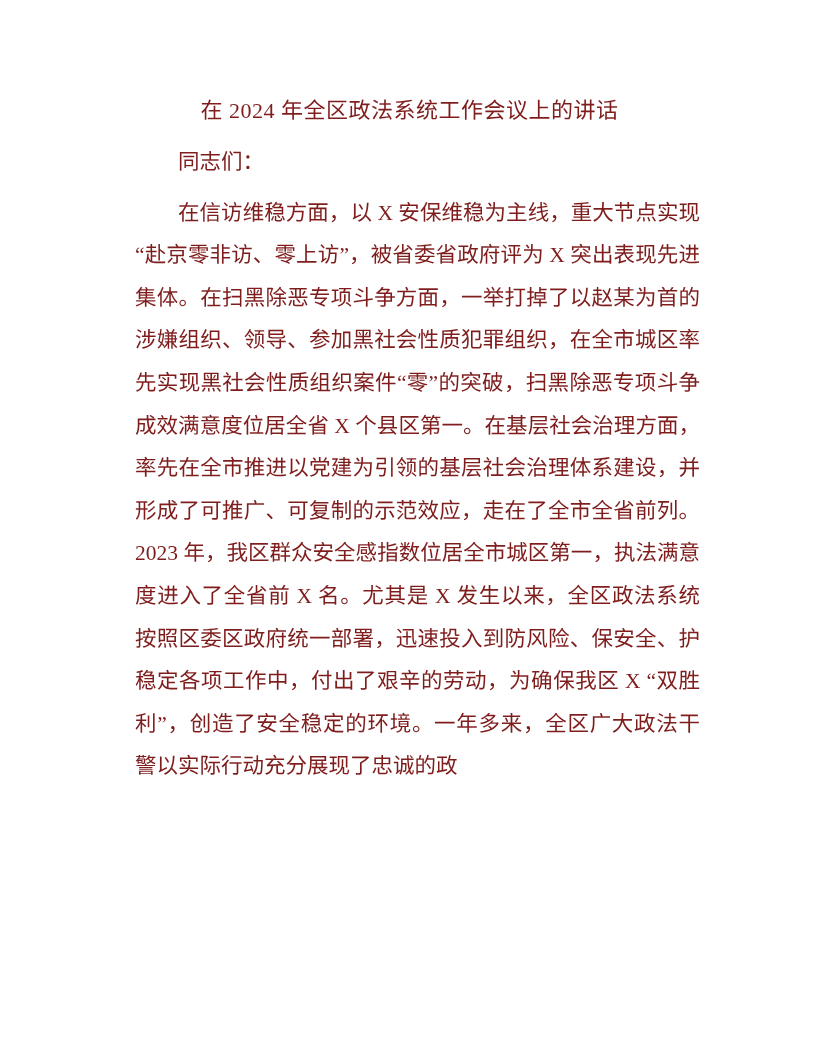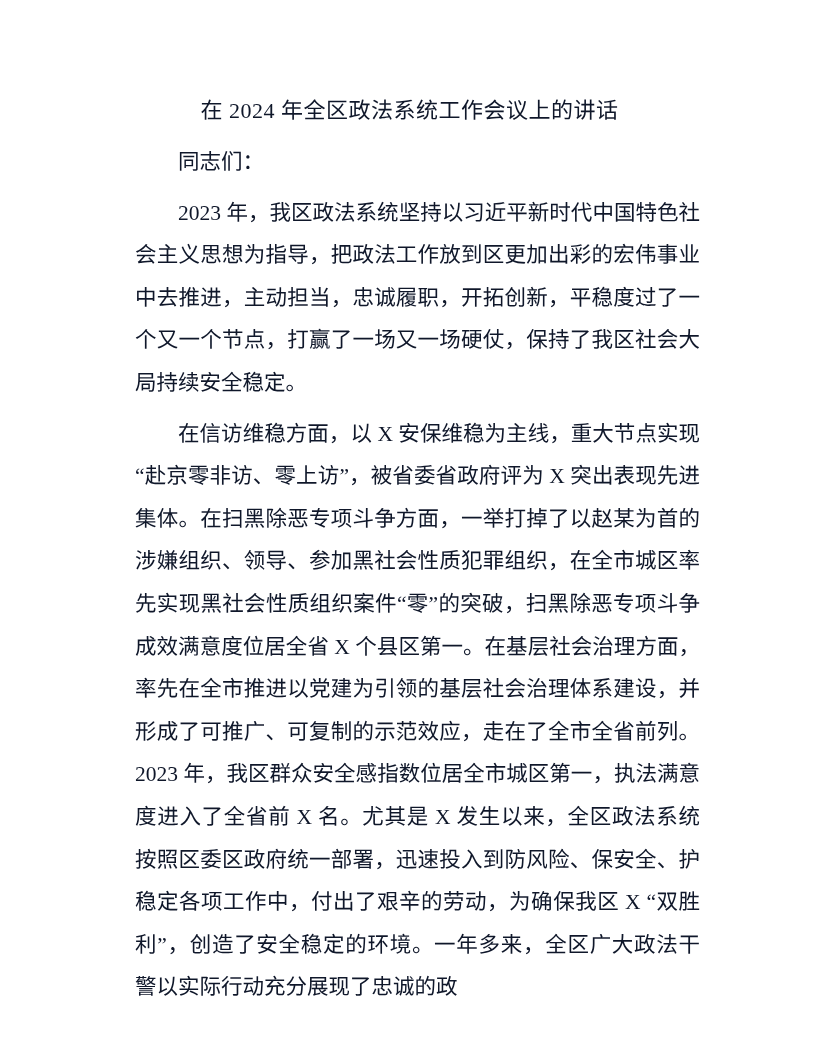--- a/index.html
+++ b/index.html
@@ -8,21 +8,21 @@
     padding: 0;
     background: #ffffff;
   }
   .page {
     position: relative;
     width: 816px;
     height: 1056px;
     box-sizing: border-box;
     padding: 89px 116px 0 119px;
     background: #ffffff;
-    color: #0f172a;
+    color: #7f1d1d;
     font-family: "Liberation Serif", "DejaVu Serif", serif;
     overflow: hidden;
   }
   .title {
     font-size: 22px;
     font-weight: normal;
     text-align: center;
     margin: 0 0 9px 0;
     line-height: 43px;
     letter-spacing: 0.5px;
@@ -38,16 +38,15 @@
   }
 </style>
 </head>
 <body>
 
 <div class="page">
   <h1 class="title">在 2024 年全区政法系统工作会议上的讲话</h1>
 
   <p class="para">同志们：</p>
 
-  <p class="para">2023 年，我区政法系统坚持以习近平新时代中国特色社会主义思想为指导，把政法工作放到区更加出彩的宏伟事业中去推进，主动担当，忠诚履职，开拓创新，平稳度过了一个又一个节点，打赢了一场又一场硬仗，保持了我区社会大局持续安全稳定。</p>
 
   <p class="para">在信访维稳方面，以 X 安保维稳为主线，重大节点实现“赴京零非访、零上访”，被省委省政府评为 X 突出表现先进集体。在扫黑除恶专项斗争方面，一举打掉了以赵某为首的涉嫌组织、领导、参加黑社会性质犯罪组织，在全市城区率先实现黑社会性质组织案件“零”的突破，扫黑除恶专项斗争成效满意度位居全省 X 个县区第一。在基层社会治理方面，率先在全市推进以党建为引领的基层社会治理体系建设，并形成了可推广、可复制的示范效应，走在了全市全省前列。2023 年，我区群众安全感指数位居全市城区第一，执法满意度进入了全省前 X 名。尤其是 X 发生以来，全区政法系统按照区委区政府统一部署，迅速投入到防风险、保安全、护稳定各项工作中，付出了艰辛的劳动，为确保我区 X “双胜利”，创造了安全稳定的环境。一年多来，全区广大政法干警以实际行动充分展现了忠诚的政</p>
 </div>
 
 </body></html>

